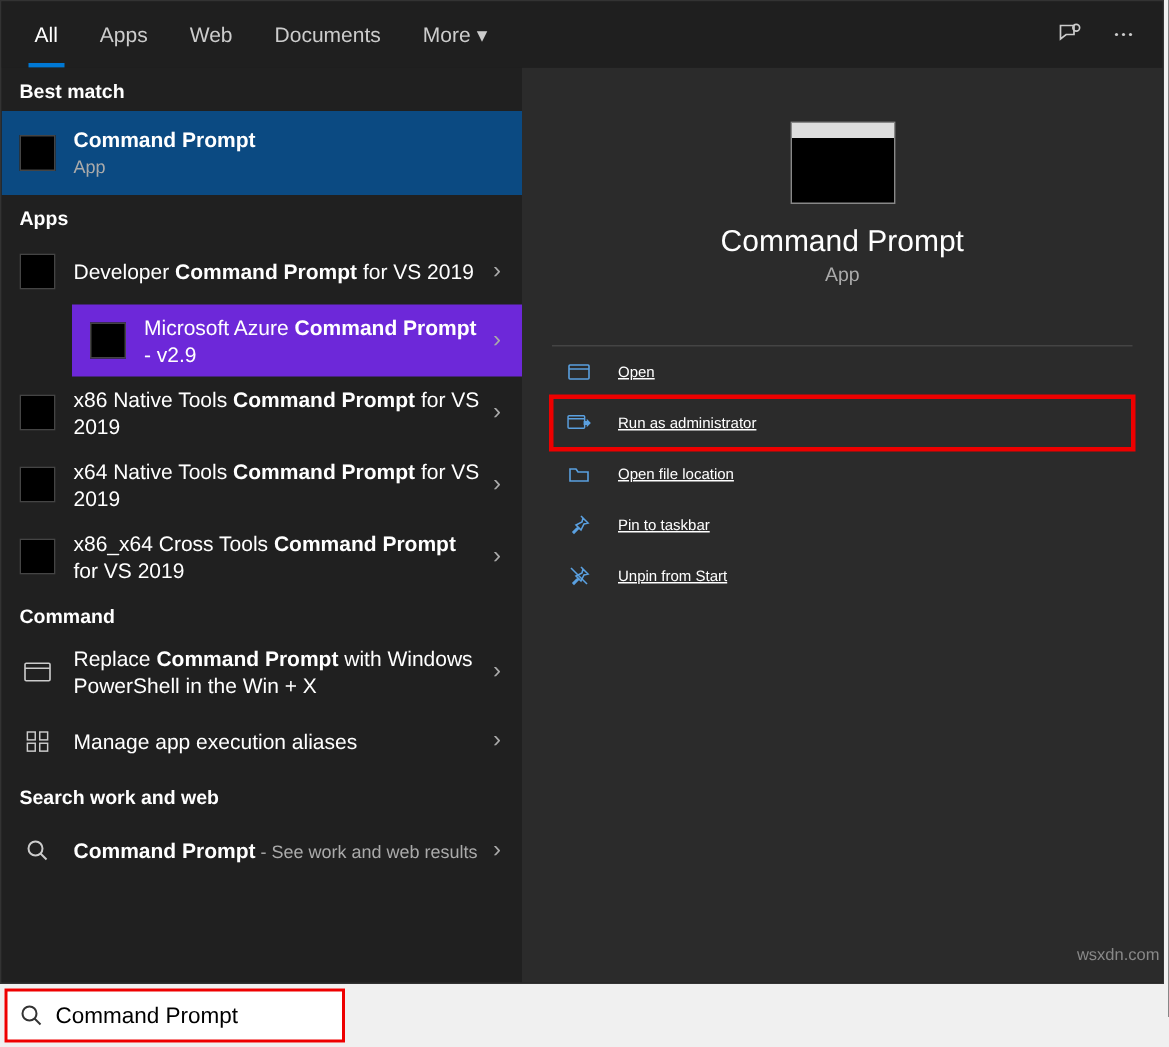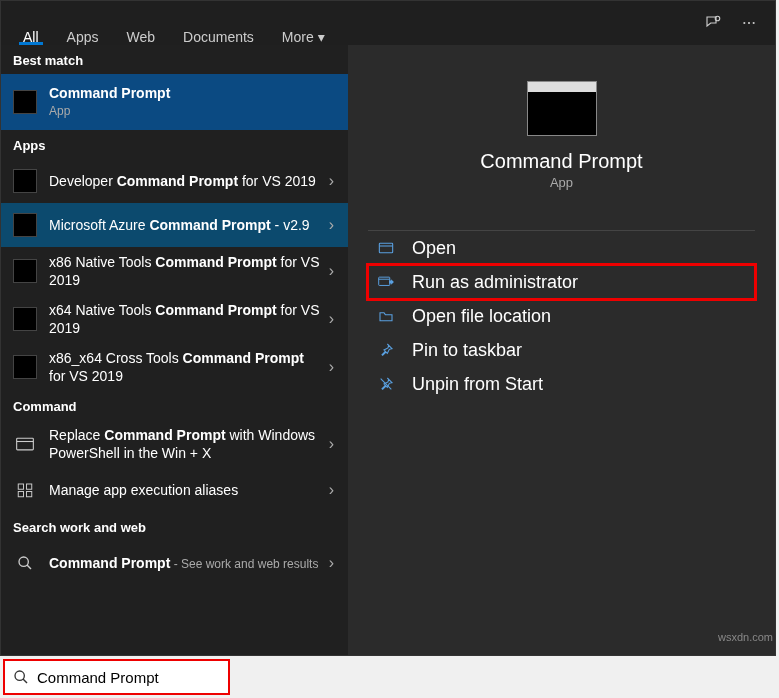--- a/index.html
+++ b/index.html
@@ -1,46 +1,46 @@
 <!DOCTYPE html>
 <html><head>
 <meta charset="utf-8">
 <style>
   * { margin: 0; padding: 0; box-sizing: border-box; font-family: "Segoe UI", sans-serif; }
   body { background: #f0f0f0; width: 779px; height: 698px; overflow: hidden; position: relative; }
   .search-panel { width: 776px; height: 656px; background: #1f1f1f; color: #fff; display: flex; flex-direction: column; border: 1px solid #333; }
   .tabs { display: flex; align-items: center; height: 44px; padding: 0 8px; background: #1f1f1f; }
-  .tab { padding: 0 14px; height: 44px; display: flex; align-items: flex-end; font-size: 14px; color: #ccc; cursor: pointer; position: relative; }
+  .tab { padding: 0 14px; height: 44px; display: flex; align-items: center; font-size: 14px; color: #ccc; cursor: pointer; position: relative; }
   .tab.active { color: #fff; }
   .tab.active::after { content: ""; position: absolute; left: 10px; right: 10px; bottom: 0; height: 3px; background: #0078d4; }
   .tab .chev { margin-left: 4px; }
   .spacer { flex: 1; }
   .top-icon { width: 36px; height: 36px; display: flex; align-items: center; justify-content: center; color: #ccc; cursor: pointer; }
   .body { flex: 1; display: flex; overflow: hidden; }
   .left { width: 347px; background: #202020; overflow-y: auto; position: relative; }
   .left::-webkit-scrollbar { width: 14px; }
   .left::-webkit-scrollbar-track { background: #2b2b2b; }
   .left::-webkit-scrollbar-thumb { background: #555; }
   .section-label { font-size: 13px; font-weight: 600; padding: 8px 12px 6px; color: #fff; }
   .result { display: flex; align-items: center; padding: 6px 8px 6px 12px; min-height: 44px; cursor: pointer; position: relative; }
   .result .iconbox { width: 24px; height: 24px; background: #000; border: 1px solid #444; margin-right: 12px; flex-shrink: 0; }
   .result .iconglyph { width: 24px; height: 24px; margin-right: 12px; flex-shrink: 0; display:flex; align-items:center; justify-content:center; color:#ccc; }
   .result .text { flex: 1; font-size: 14px; line-height: 18px; }
   .result .sub { font-size: 12px; color: #aaa; }
   .result .chev { color: #aaa; padding: 0 6px; }
   .result.best { background: #0b4a82; height: 56px; }
   .result.best .title { font-weight: 600; }
-  .result.hover { background: #0c4a6e; }
+  .result.hover { background: #6d28d9; margin-left: 47px; }
   .right { flex: 1; background: #2b2b2b; padding: 24px 20px 20px; display: flex; flex-direction: column; }
   .preview-icon { width: 70px; height: 55px; background: #000; border: 1px solid #888; margin: 12px auto 14px; position: relative; }
   .preview-icon::before { content: ""; position: absolute; top: 0; left: 0; right: 0; height: 10px; background: #ddd; }
   .preview-title { text-align: center; font-size: 20px; font-weight: 400; }
   .preview-sub { text-align: center; font-size: 13px; color: #aaa; margin-top: 2px; margin-bottom: 40px; }
   .actions { border-top: 1px solid #444; }
-  .action { display: flex; align-items: center; height: 34px; padding: 0 10px; font-size: 18px; cursor: pointer; }
+  .action { display: flex; align-items: center; height: 34px; padding: 0 10px; font-size: 10px; cursor: pointer; text-decoration: underline; }
   .action .glyph { width: 24px; color: #5aa0e0; margin-right: 10px; text-align: center; }
   .action.red { outline: 3px solid #e00; outline-offset: -1px; }
   .searchbar { position: absolute; left: 3px; bottom: 3px; width: 227px; height: 36px; background: #fff; display: flex; align-items: center; padding: 0 8px; border: 2px solid #e00; }
   .searchbar .glyph { color: #333; margin-right: 8px; }
   .searchbar input { border: none; outline: none; font-size: 15px; flex: 1; background: transparent; }
   .watermark { position: absolute; right: 6px; bottom: 55px; font-size: 11px; color: #888; }
   svg { display: block; }
 </style>
 </head>
 <body>

